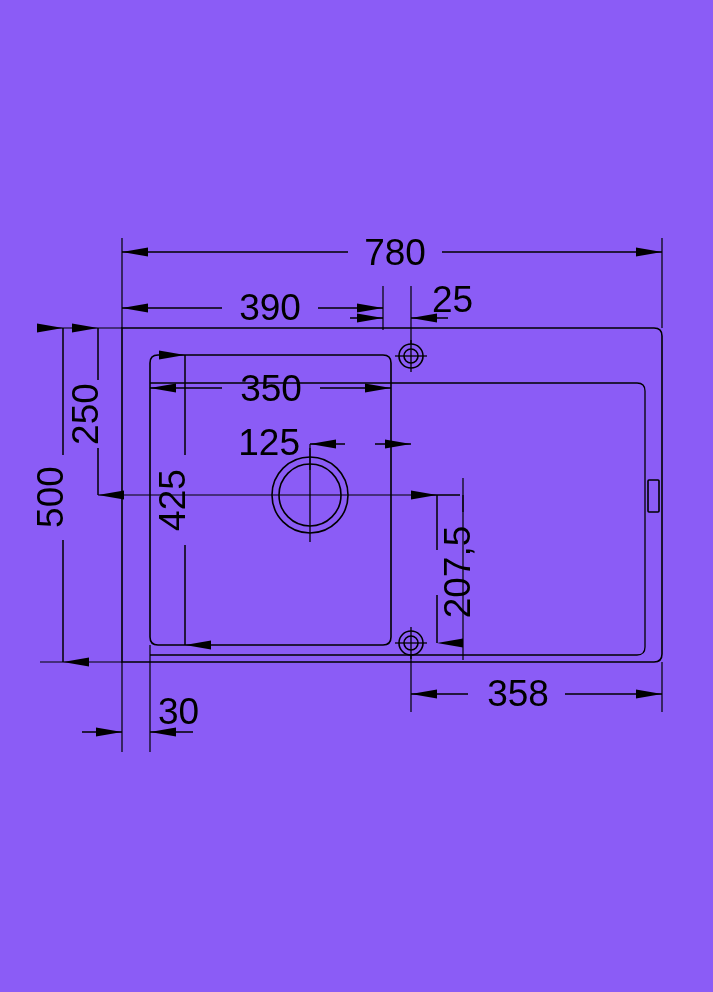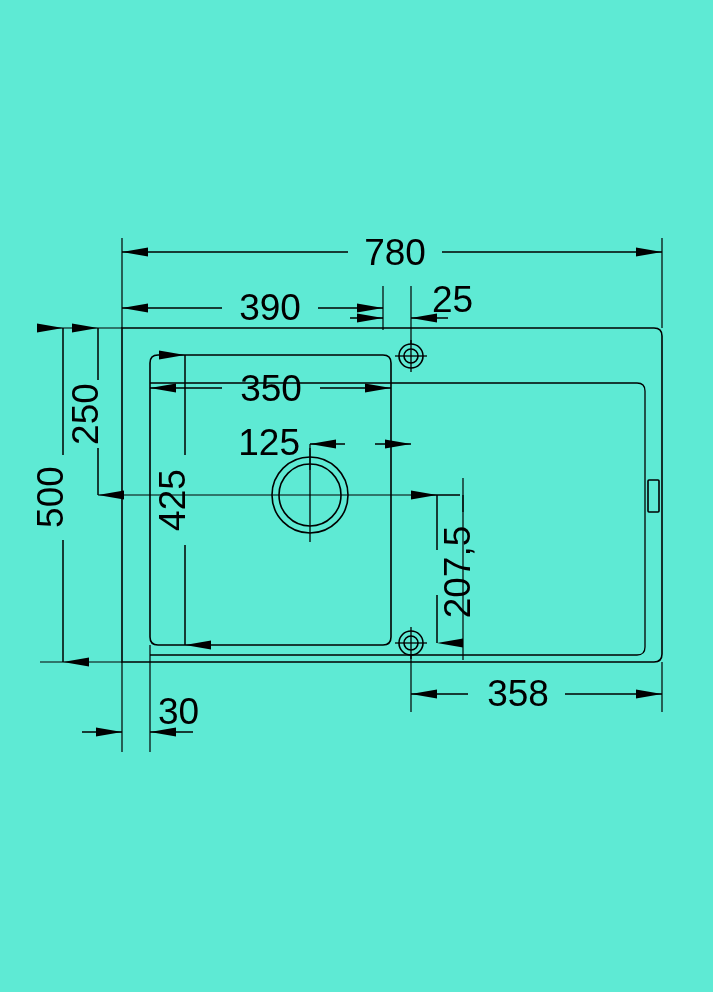--- a/index.html
+++ b/index.html
@@ -10,21 +10,21 @@
   body {
     width: 713px;
     height: 992px;
     font-family: "Liberation Sans", sans-serif;
     overflow: hidden;
   }
   #drawing-root {
     position: relative;
     width: 713px;
     height: 992px;
-    background: #5eead4;
+    background: #8b5cf6;
   }
   svg#tech-drawing {
     display: block;
     width: 713px;
     height: 992px;
   }
   .dim-text {
     font-family: "Liberation Sans", sans-serif;
     font-size: 37px;
     fill: #000000;

